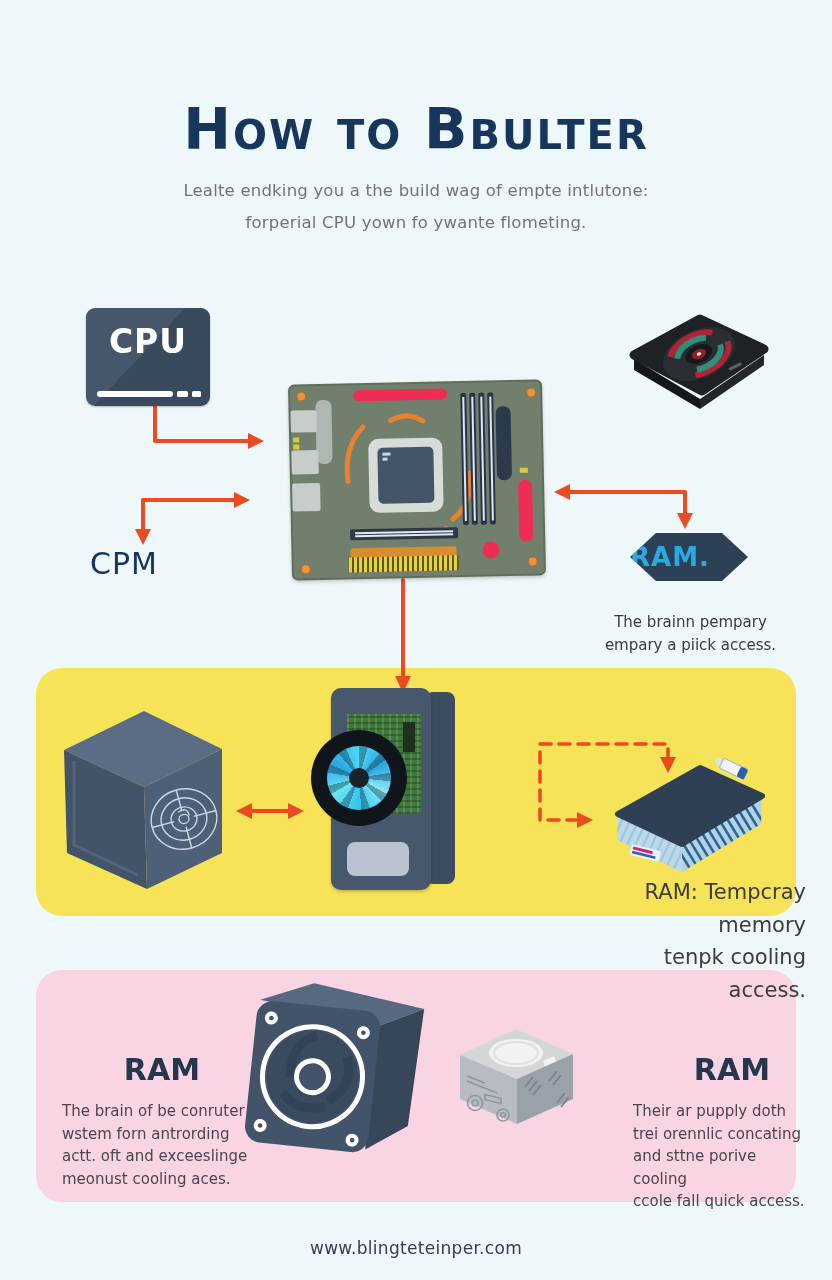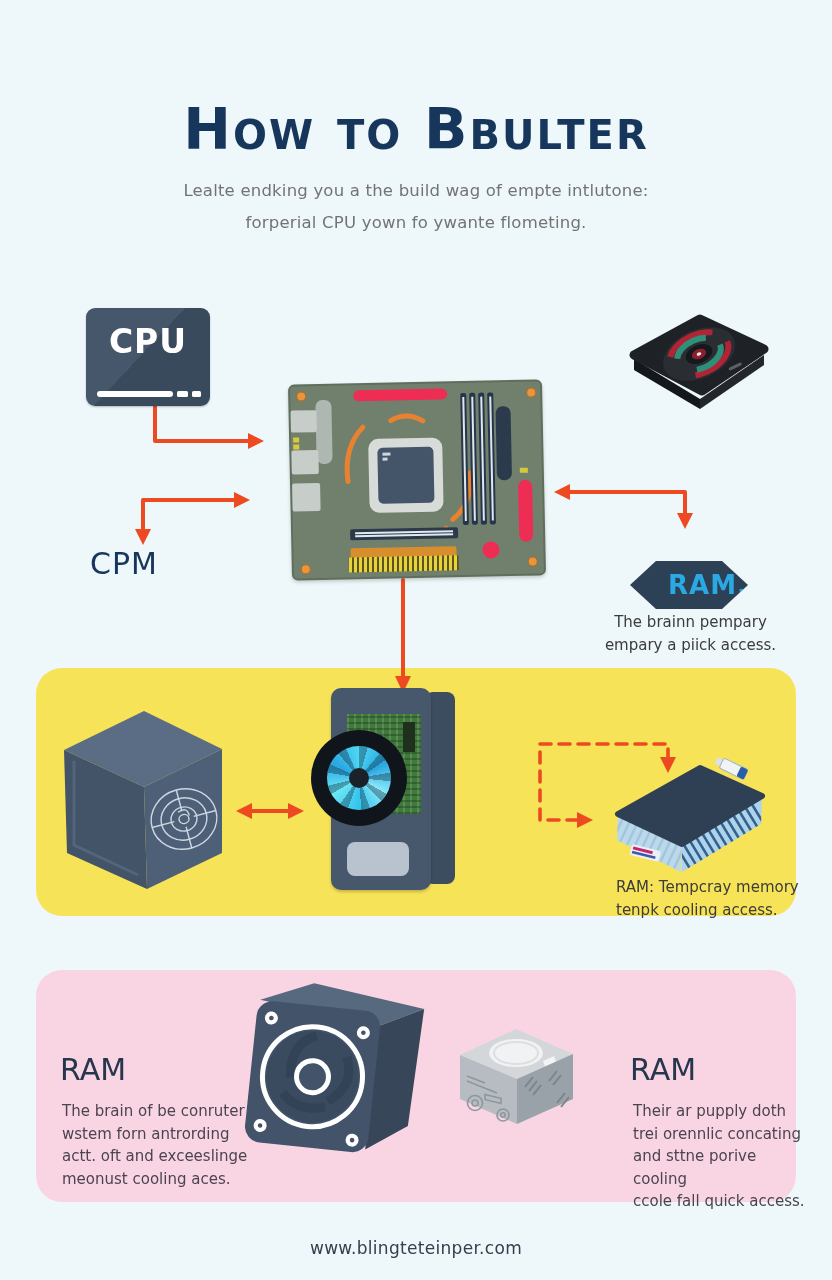--- a/index.html
+++ b/index.html
@@ -52,21 +52,21 @@
   }
   .cpu-bar{position:absolute;left:11px;bottom:9px;width:76px;height:6px;border-radius:3px;background:#fff;}
   .cpu-dot{position:absolute;bottom:9px;height:6px;border-radius:1.5px;background:#fff;}
 
   
   .cpm{left:90px;top:546px;font-size:30px;font-weight:400;color:var(--navy,#16365c);letter-spacing:1px;}
   .ram-badge{
     left:630px;top:533px;width:118px;height:48px;
     background:#2d4156;
     clip-path:polygon(22% 0%,78% 0%,100% 50%,78% 100%,22% 100%,0% 50%);
-    display:flex;align-items:center;justify-content:flex-end;margin-top:28px;
+    display:flex;align-items:center;justify-content:flex-start;
   }
   .ram-badge .lbl{color:var(--ramblue,#2aa9e2);font-weight:800;font-size:26px;letter-spacing:1px;}
   .caption{font-size:15px;color:#3c3c3c;line-height:1.55;}
   .caption.center{text-align:center;}
 
   
   .mobo{
     left:290px;top:382px;width:254px;height:196px;border-radius:6px;
     background:#71806d;border:2px solid #5f6e5d;box-sizing:border-box;
     transform:rotate(-1.2deg);
@@ -90,21 +90,21 @@
   .pcie{position:absolute;left:57px;top:144px;width:108px;height:11px;background:#2b3a4a;border-radius:2px;}
   .pcie::before,.pcie::after{content:"";position:absolute;left:5px;right:5px;height:1.6px;background:#e3e9ef;}
   .pcie::before{top:3px;} .pcie::after{bottom:3px;}
   .edge-orange{position:absolute;left:57px;top:163px;width:106px;height:10px;background:#d98e2e;border-radius:2px;}
   .edge-pins{position:absolute;left:55px;top:172px;width:110px;height:15px;
     background:repeating-linear-gradient(90deg,#e8d23a 0 3px,#5a5420 3px 5px);border-radius:1px;}
 
   
   .panel-yellow{left:36px;top:668px;width:760px;height:248px;border-radius:26px;background:var(--yellow,#f7e357);}
   .panel-pink{left:36px;top:970px;width:760px;height:232px;border-radius:26px;background:var(--pink,#f9d5e3);}
-  .sec-heading{font-size:30px;font-weight:400;color:#25364d;text-align:left;}
+  .sec-heading{font-size:30px;font-weight:700;color:#25364d;text-align:right;}
   .sec-text{font-size:15px;color:#4b4450;line-height:1.5;}
 
   
   .gpu{left:325px;top:682px;width:140px;height:212px;}
   .gpu .back{position:absolute;left:100px;top:10px;width:30px;height:192px;border-radius:8px;background:#3c4d60;}
   .gpu .rgb{position:absolute;left:95px;top:18px;width:7px;height:176px;border-radius:3px;
     background:linear-gradient(#e040fb,#536dfe,#00e5ff,#ffee58,#ff4081);}
   .gpu .main{position:absolute;left:6px;top:6px;width:100px;height:202px;border-radius:10px;background:#47586d;box-shadow:0 2px 3px rgba(0,0,0,.2);}
   .gpu .pcb{position:absolute;left:16px;top:26px;width:74px;height:100px;background:#3f7a3b;
     background-image:repeating-linear-gradient(0deg,rgba(0,0,0,.22) 0 2px,transparent 2px 6px),
@@ -295,21 +295,21 @@
         <path d="M72 106 L151 58" stroke="#33628f" stroke-width="28" stroke-dasharray="2.6 4.6" fill="none"></path>
       </g>
     <polygon points="8,62 90,16 152,44 72,92" fill="#2f4055" stroke="#2f4055" stroke-width="6" stroke-linejoin="round"></polygon>
     <g transform="translate(22,92) rotate(14)">
       <rect x="0" y="0" width="30" height="11" rx="2" fill="#e9f1f7"></rect>
       <rect x="2" y="2" width="20" height="3" fill="#c2286e"></rect>
       <rect x="2" y="6.5" width="24" height="2.5" fill="#4058a8"></rect>
     </g>
   </svg>
 
-  <div class="abs caption" style="left:616px;top:876px;width:190px;font-size:15px;">
+  <div class="abs caption" style="left:616px;top:876px;width:190px;font-size:21px;text-align:right;">
     <div>RAM: Tempcray memory</div>
     <div>tenpk cooling access.</div>
   </div>
 
   <div class="abs sec-heading" style="left:60px;top:1052px;width:140px;">RAM</div>
   <div class="abs sec-text" style="left:62px;top:1100px;width:200px;">
     <div>The brain of be conruter</div>
     <div>wstem forn antrording</div>
     <div>actt. oft and exceeslinge</div>
     <div>meonust cooling aces.</div>

